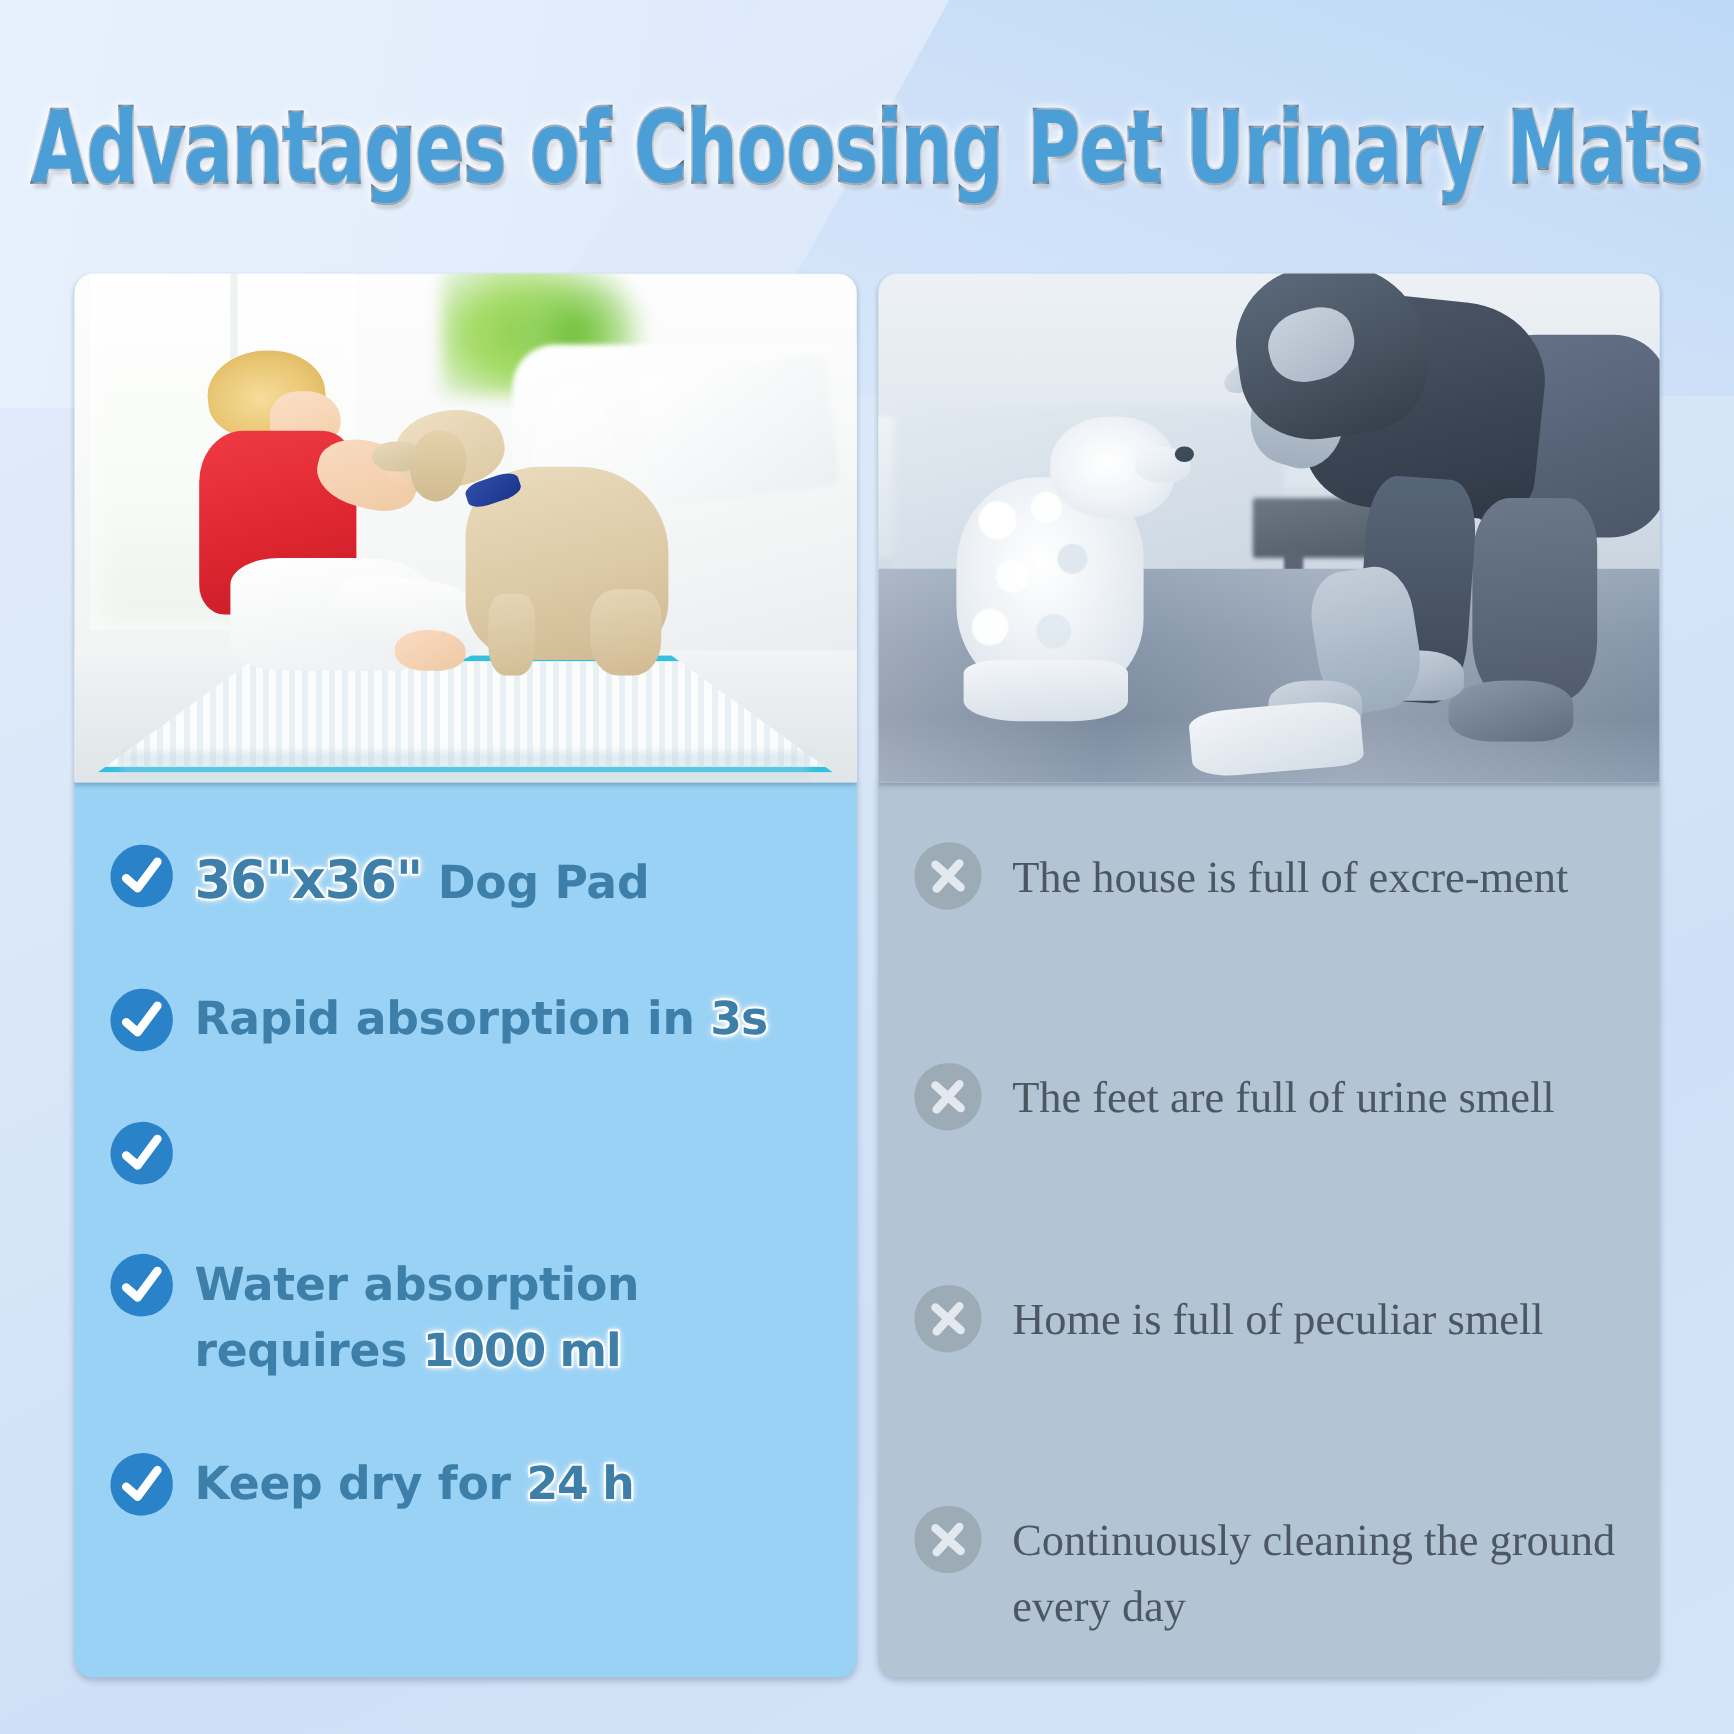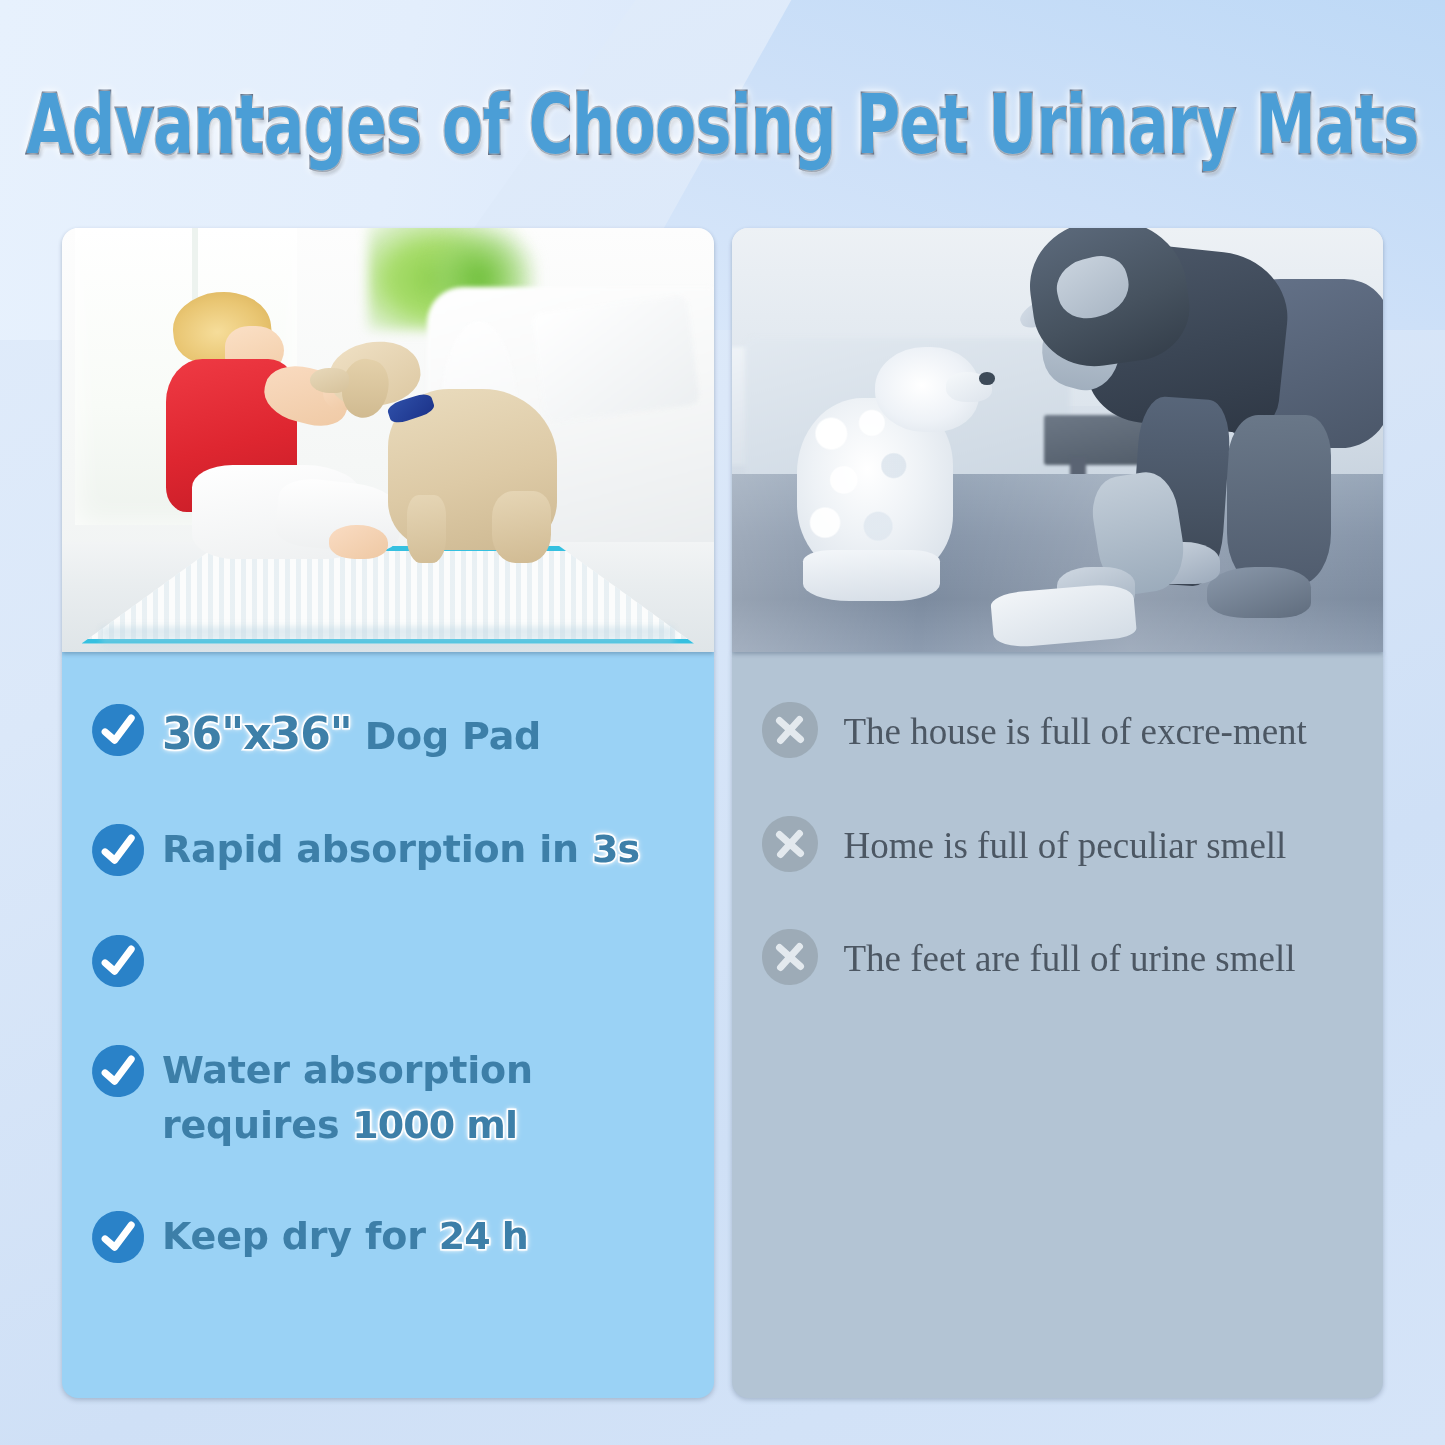--- a/index.html
+++ b/index.html
@@ -376,21 +376,21 @@
 
   
   .panel{
     flex:1 1 auto;
     border-radius:0 0 16px 16px;
     padding:48px 26px 30px 30px;
     display:flex; flex-direction:column;
     box-shadow:0 2px 5px rgba(30,50,80,.25);
   }
   .panel-good{ background:#9AD2F5; }
-  .panel-bad { background:#b3c4d4; }
+  .panel-bad { background:#b3c4d4;justify-content:space-between; }
 
   .item{
     display:flex; align-items:flex-start;
     margin-bottom:54px;
   }
   .item:last-child{ margin-bottom:0; }
 
   
   .ico-check{
     flex:0 0 auto; width:52px; height:52px;
@@ -585,30 +585,38 @@
         </span>
         <span class="txt-bad">The house is full of excre-ment</span>
       </div>
 
       <div class="item">
         <span class="ico-x">
           <svg viewBox="0 0 56 56">
               <path d="M18 18 L38 38 M38 18 L18 38" fill="none" stroke="#e3e9ee" stroke-width="7" stroke-linecap="round"></path>
             </svg>
         </span>
-        <span class="txt-bad">Home is full of peculiar smell</span>
+        <span class="txt-bad">The feet are full of urine smell</span>
       </div>
 
       <div class="item">
         <span class="ico-x">
           <svg viewBox="0 0 56 56">
               <path d="M18 18 L38 38 M38 18 L18 38" fill="none" stroke="#e3e9ee" stroke-width="7" stroke-linecap="round"></path>
             </svg>
         </span>
-        <span class="txt-bad">The feet are full of urine smell</span>
-      </div>
-
+        <span class="txt-bad">Home is full of peculiar smell</span>
+      </div>
+
+      <div class="item">
+        <span class="ico-x">
+          <svg viewBox="0 0 56 56">
+              <path d="M18 18 L38 38 M38 18 L18 38" fill="none" stroke="#e3e9ee" stroke-width="7" stroke-linecap="round"></path>
+            </svg>
+        </span>
+        <span class="txt-bad">Continuously cleaning the ground every day</span>
+      </div>
 
 
     </div>
   </div>
 
 </div>
 
 </body></html>

